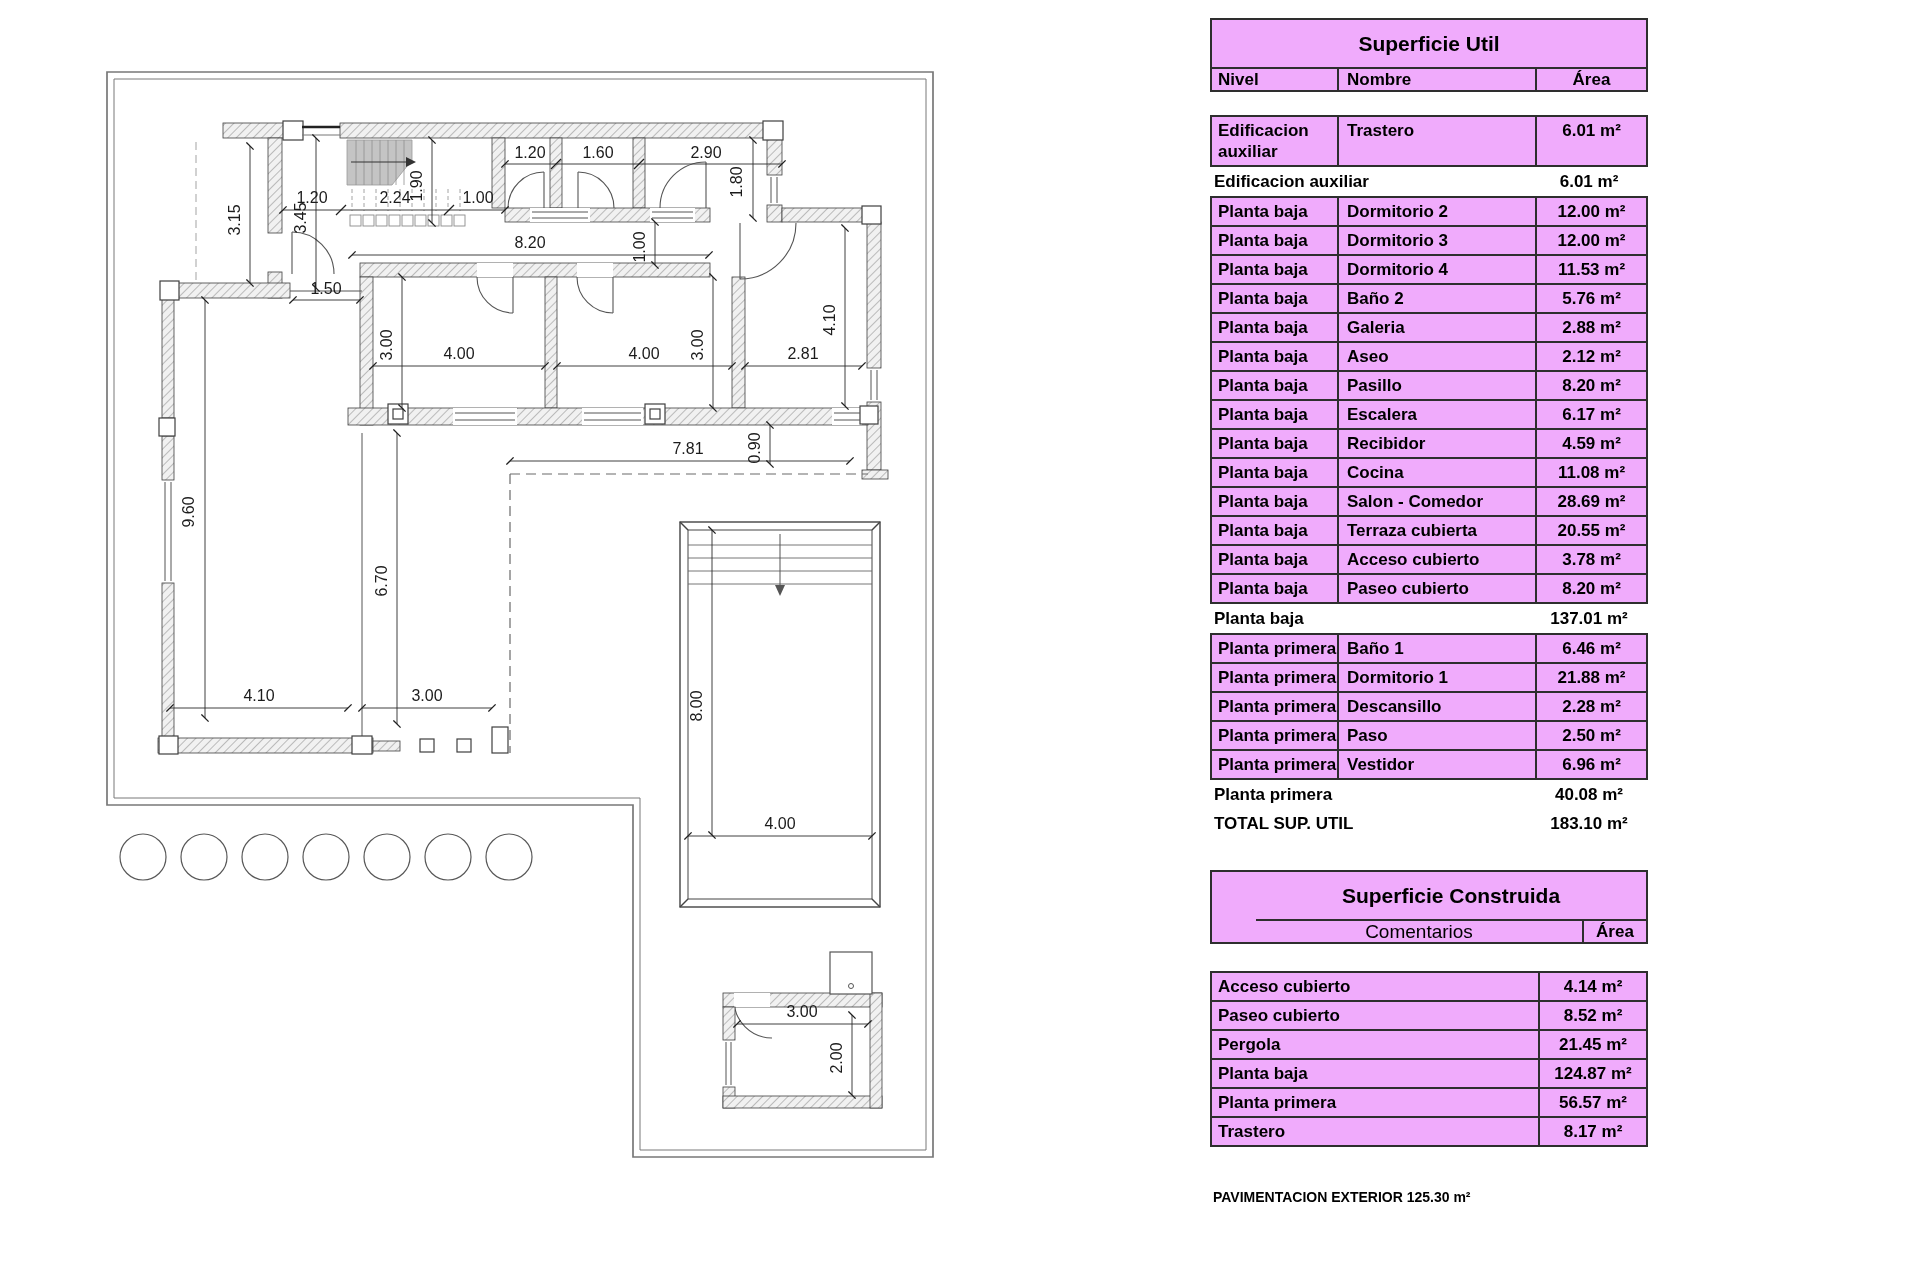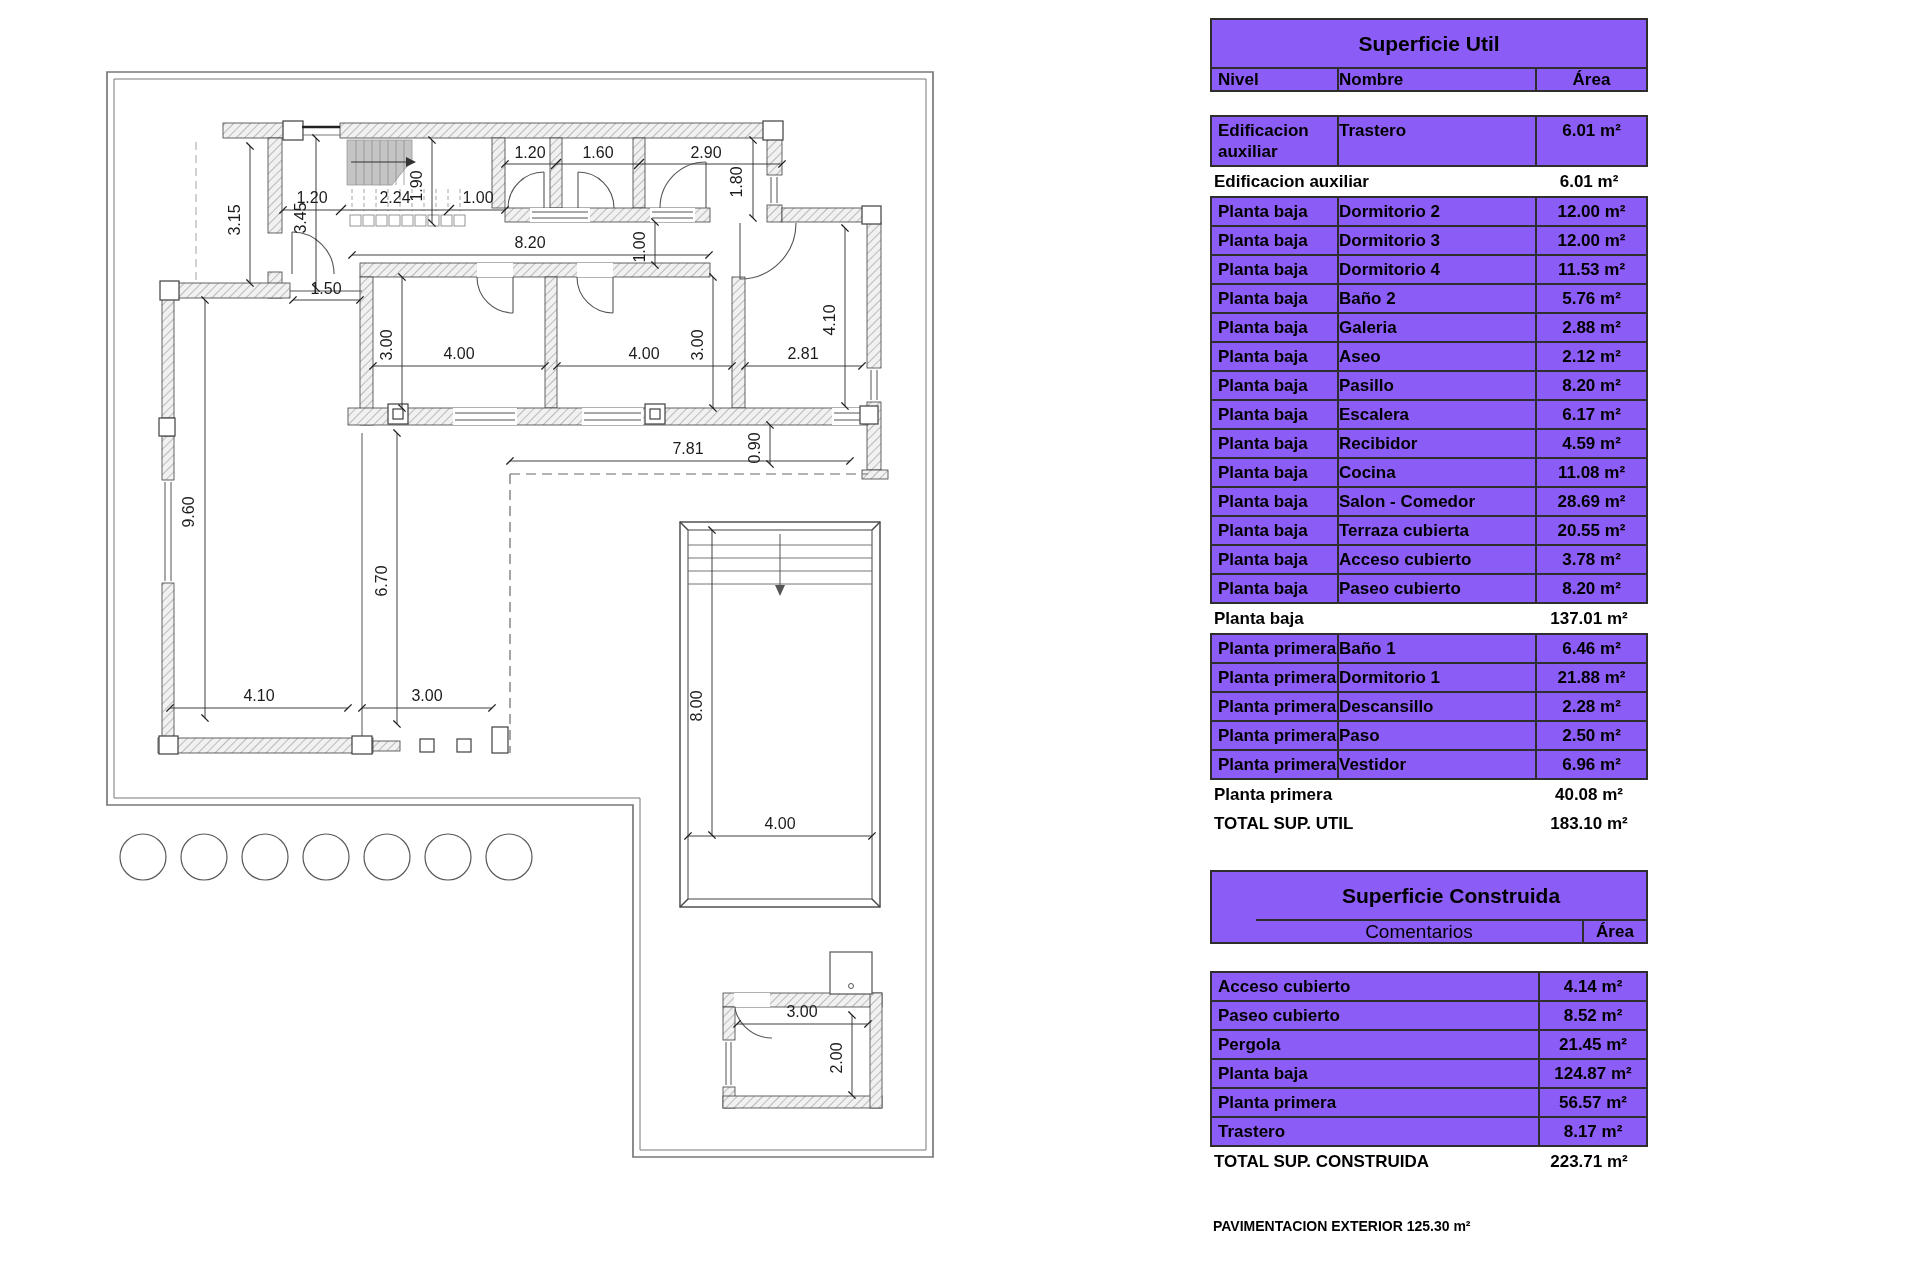--- a/index.html
+++ b/index.html
@@ -16,27 +16,27 @@
   .dimln  { stroke:#2b2b2b; stroke-width:0.9; fill:none; }
   .tick   { stroke:#1f1f1f; stroke-width:1.2; fill:none; }
   .dim    { font-family:"Liberation Sans", sans-serif; font-size:16px; fill:#1b1b1b; text-anchor:middle; }
   .bound  { fill:none; stroke:#787878; }
   .dash   { stroke:#6a6a6a; stroke-width:1.2; fill:none; stroke-dasharray:10 6; }
   .tread  { stroke:#8f8f8f; stroke-width:0.8; }
   .treadd { stroke:#9a9a9a; stroke-width:0.9; stroke-dasharray:4 3; fill:none; }
 
   
   .rp { position:absolute; left:1210px; top:18px; width:438px; color:#000; font-weight:bold; }
-  .block { border:2px solid #2e2e2e; background:#8b5cf6; }
+  .block { border:2px solid #2e2e2e; background:#f0abfc; }
   .title-row { height:47px; display:flex; align-items:center; justify-content:center; font-size:21px; }
   .cols-row { display:flex; border-top:2px solid #2e2e2e; height:23px; }
   .c { display:flex; align-items:flex-start; padding-top:3px; padding-bottom:3px; line-height:21px; font-size:17px; }
   .cols-row .c { align-items:center; padding-top:0; padding-bottom:0; }
   .c.nivel { width:125px; padding-left:6px; }
-  .c.nombre { width:198px; border-left:2px solid #2e2e2e; }
+  .c.nombre { width:198px; padding-left:8px; border-left:2px solid #2e2e2e; }
   .c.area { flex:1; justify-content:center; border-left:2px solid #2e2e2e; text-align:center; }
   .row { display:flex; border-top:2px solid #2e2e2e; min-height:27px; }
   .block .row:first-child, .block .cols-row:first-child { border-top:none; }
   .sum { display:flex; min-height:29px; align-items:center; font-size:17px; }
   .sum .lbl { flex:1; padding-left:4px; }
   .sum .sarea { width:118px; text-align:center; }
   .gap1 { height:23px; }
   .t2 { margin-top:32px;padding-left:44px; }
   .c.coment { width:326px; justify-content:center; font-weight:normal; font-size:19px; }
   .c.name { width:326px; padding-left:6px; }
@@ -481,21 +481,17 @@
         <div class="row">
         <div class="c name">Planta primera</div>
         <div class="c area2">56.57 m²</div>
       </div>
         <div class="row">
         <div class="c name">Trastero</div>
         <div class="c area2">8.17 m²</div>
       </div>
       </div>
 
-    <div class="sum">
-      <span class="lbl">TOTAL SUP. CONSTRUIDA</span>
-      <span class="sarea">223.71 m²</span>
-    </div>
 
     <div class="footnote">PAVIMENTACION EXTERIOR 125.30 m²</div>
   </div>
 
 </div>
 
 </body></html>

